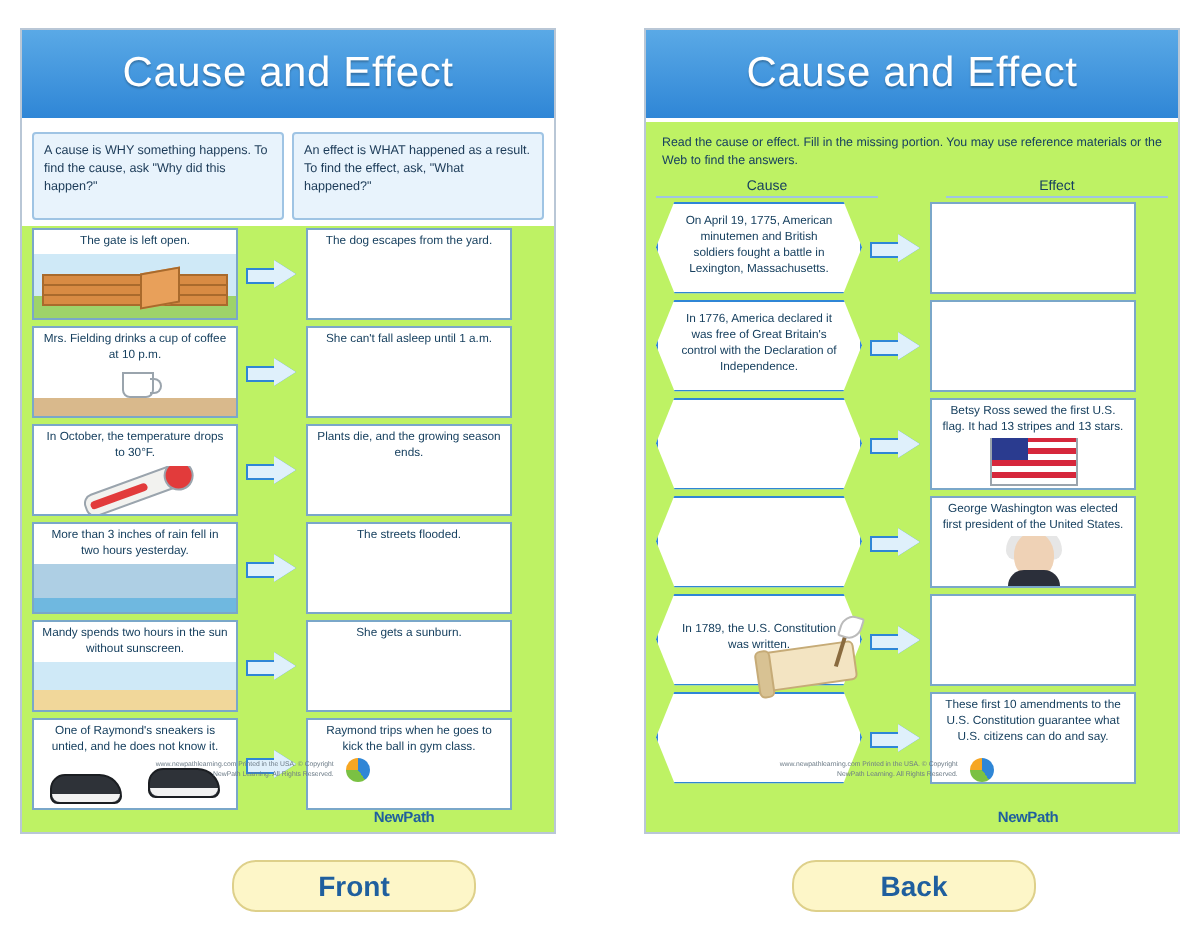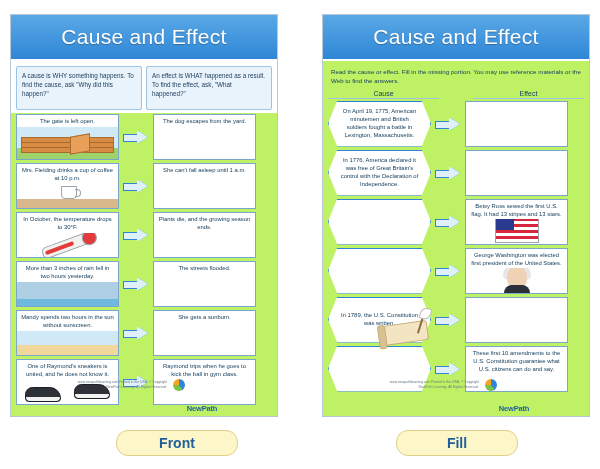--- a/index.html
+++ b/index.html
@@ -535,15 +535,15 @@
       <div class="copy">www.newpathlearning.com  Printed in the USA.
 © Copyright NewPath Learning. All Rights Reserved.</div>
       <div class="logo">
         <div class="logo-mark"></div>
         <div class="logo-text">NewPath</div>
       </div>
     </div>
   </div>
 
   <div class="label front">Front</div>
-  <div class="label back">Fill</div>
+  <div class="label back">Back</div>
 
 </div>
 
 </body></html>

